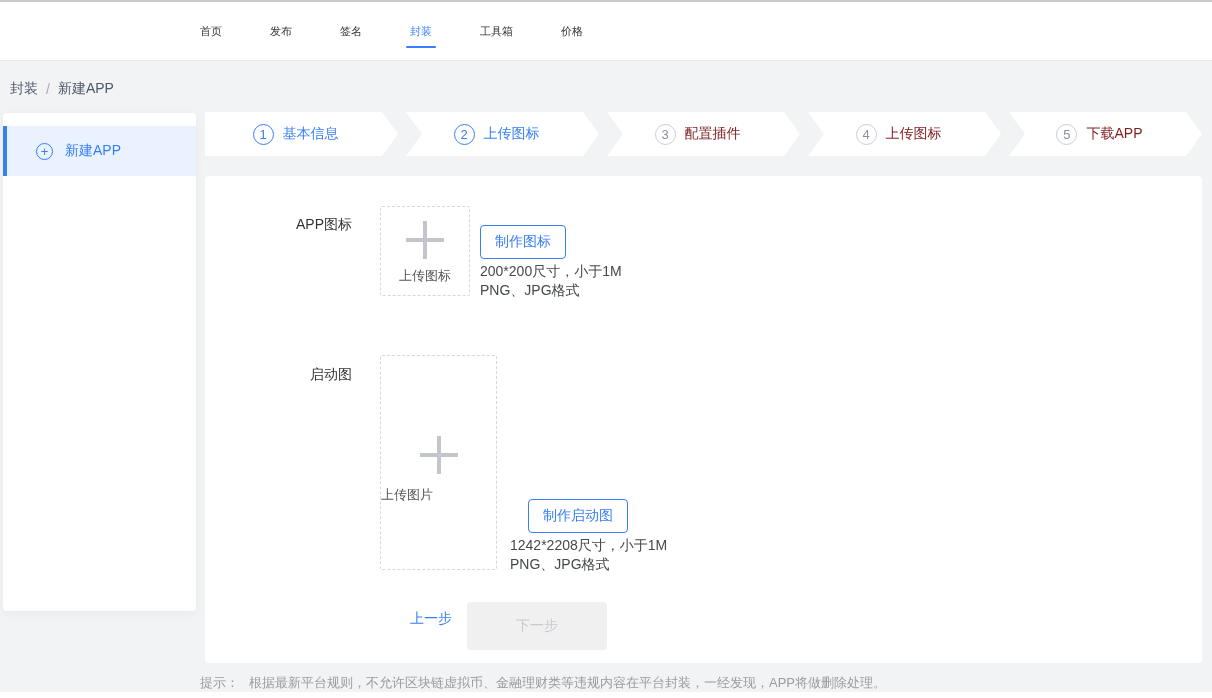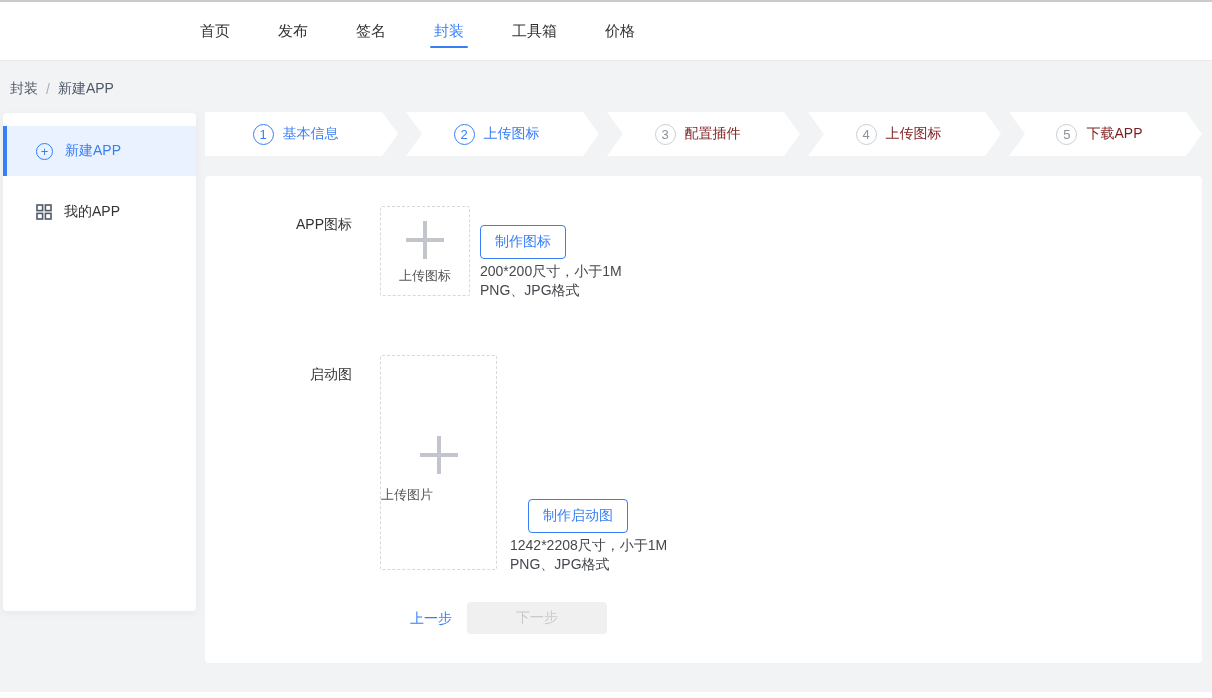--- a/index.html
+++ b/index.html
@@ -18,21 +18,21 @@
     position: absolute; left: 0; top: 0; width: 1212px; height: 61px;
     background: #fff;
     border-top: 2px solid #C9CACC;
     border-bottom: 1px solid #EBEBEB;
   }
   .nav {
     position: absolute; left: 200px; top: 0; height: 58px;
     display: flex; align-items: center; gap: 48px;
   }
   .nav-item {
-    position: relative; font-size: 15px; color: #333; cursor: pointer;
+    position: relative; font-size: 11px; color: #333; cursor: pointer;
     height: 58px; display: flex; align-items: center;
   }
   .nav-item.active { color: #377EF7; }
   .nav-item.active::after {
     content: ""; position: absolute; left: -4px; right: -4px; bottom: 12px;
     height: 2px; background: #377EF7; border-radius: 1px;
   }
 
   
   .breadcrumb {
@@ -144,21 +144,21 @@
   .hint-icon-1   { left: 275px; top: 87px; }
   .hint-icon-2   { left: 275px; top: 106px; }
   .hint-splash-1 { left: 305px; top: 361px; }
   .hint-splash-2 { left: 305px; top: 380px; }
 
   .prev-link {
     position: absolute; left: 205px; top: 434px;
     color: #377EF7; font-size: 14px; cursor: pointer;
   }
   .next-btn {
-    position: absolute; left: 262px; top: 426px; width: 140px; height: 32px;
+    position: absolute; left: 262px; top: 426px; width: 140px; height: 48px;
     background: #F0F0F0; border: none; border-radius: 4px;
     color: #C6C9CE; font-size: 14px;
     font-family: "Liberation Sans", "DejaVu Sans", sans-serif;
   }
 
   
   .tip {
     position: absolute; left: 200px; top: 674px; font-size: 13px; color: #9B9B9B;
   }
   .tip .tip-body { margin-left: 10px; }
@@ -186,29 +186,20 @@
     <span>封装</span>
     <span class="sep">/</span>
     <span>新建APP</span>
   </div>
 
   <div class="sidebar">
     <div class="side-item active">
       <span class="plus-circle">+</span>
       <span>新建APP</span>
     </div>
-    <div class="side-item plain">
-      <svg class="grid-icon" viewBox="0 0 16 16">
-        <rect x="1" y="1" width="5.6" height="5.6"></rect>
-        <rect x="9.4" y="1" width="5.6" height="5.6"></rect>
-        <rect x="1" y="9.4" width="5.6" height="5.6"></rect>
-        <rect x="9.4" y="9.4" width="5.6" height="5.6"></rect>
-      </svg>
-      <span>我的APP</span>
-    </div>
   </div>
 
   <div class="steps">
     <div class="seg done">
       <span class="step-num">1</span>
       <span class="step-label">基本信息</span>
     </div>
     <div class="seg done">
       <span class="step-num">2</span>
       <span class="step-label">上传图标</span>
@@ -244,15 +235,18 @@
       <div class="upload-text">上传图片</div>
     </div>
     <button class="make-btn make-splash-btn">制作启动图</button>
     <div class="hint hint-splash-1">1242*2208尺寸，小于1M</div>
     <div class="hint hint-splash-2">PNG、JPG格式</div>
 
     <span class="prev-link">上一步</span>
     <button class="next-btn" disabled="">下一步</button>
   </div>
 
+  <div class="tip">
+    <span class="tip-prefix">提示：</span><span class="tip-body">根据最新平台规则，不允许区块链虚拟币、金融理财类等违规内容在平台封装，一经发现，APP将做删除处理。</span>
+  </div>
   <div class="bottom-strip"></div>
 
 </div>
 
 </body></html>

